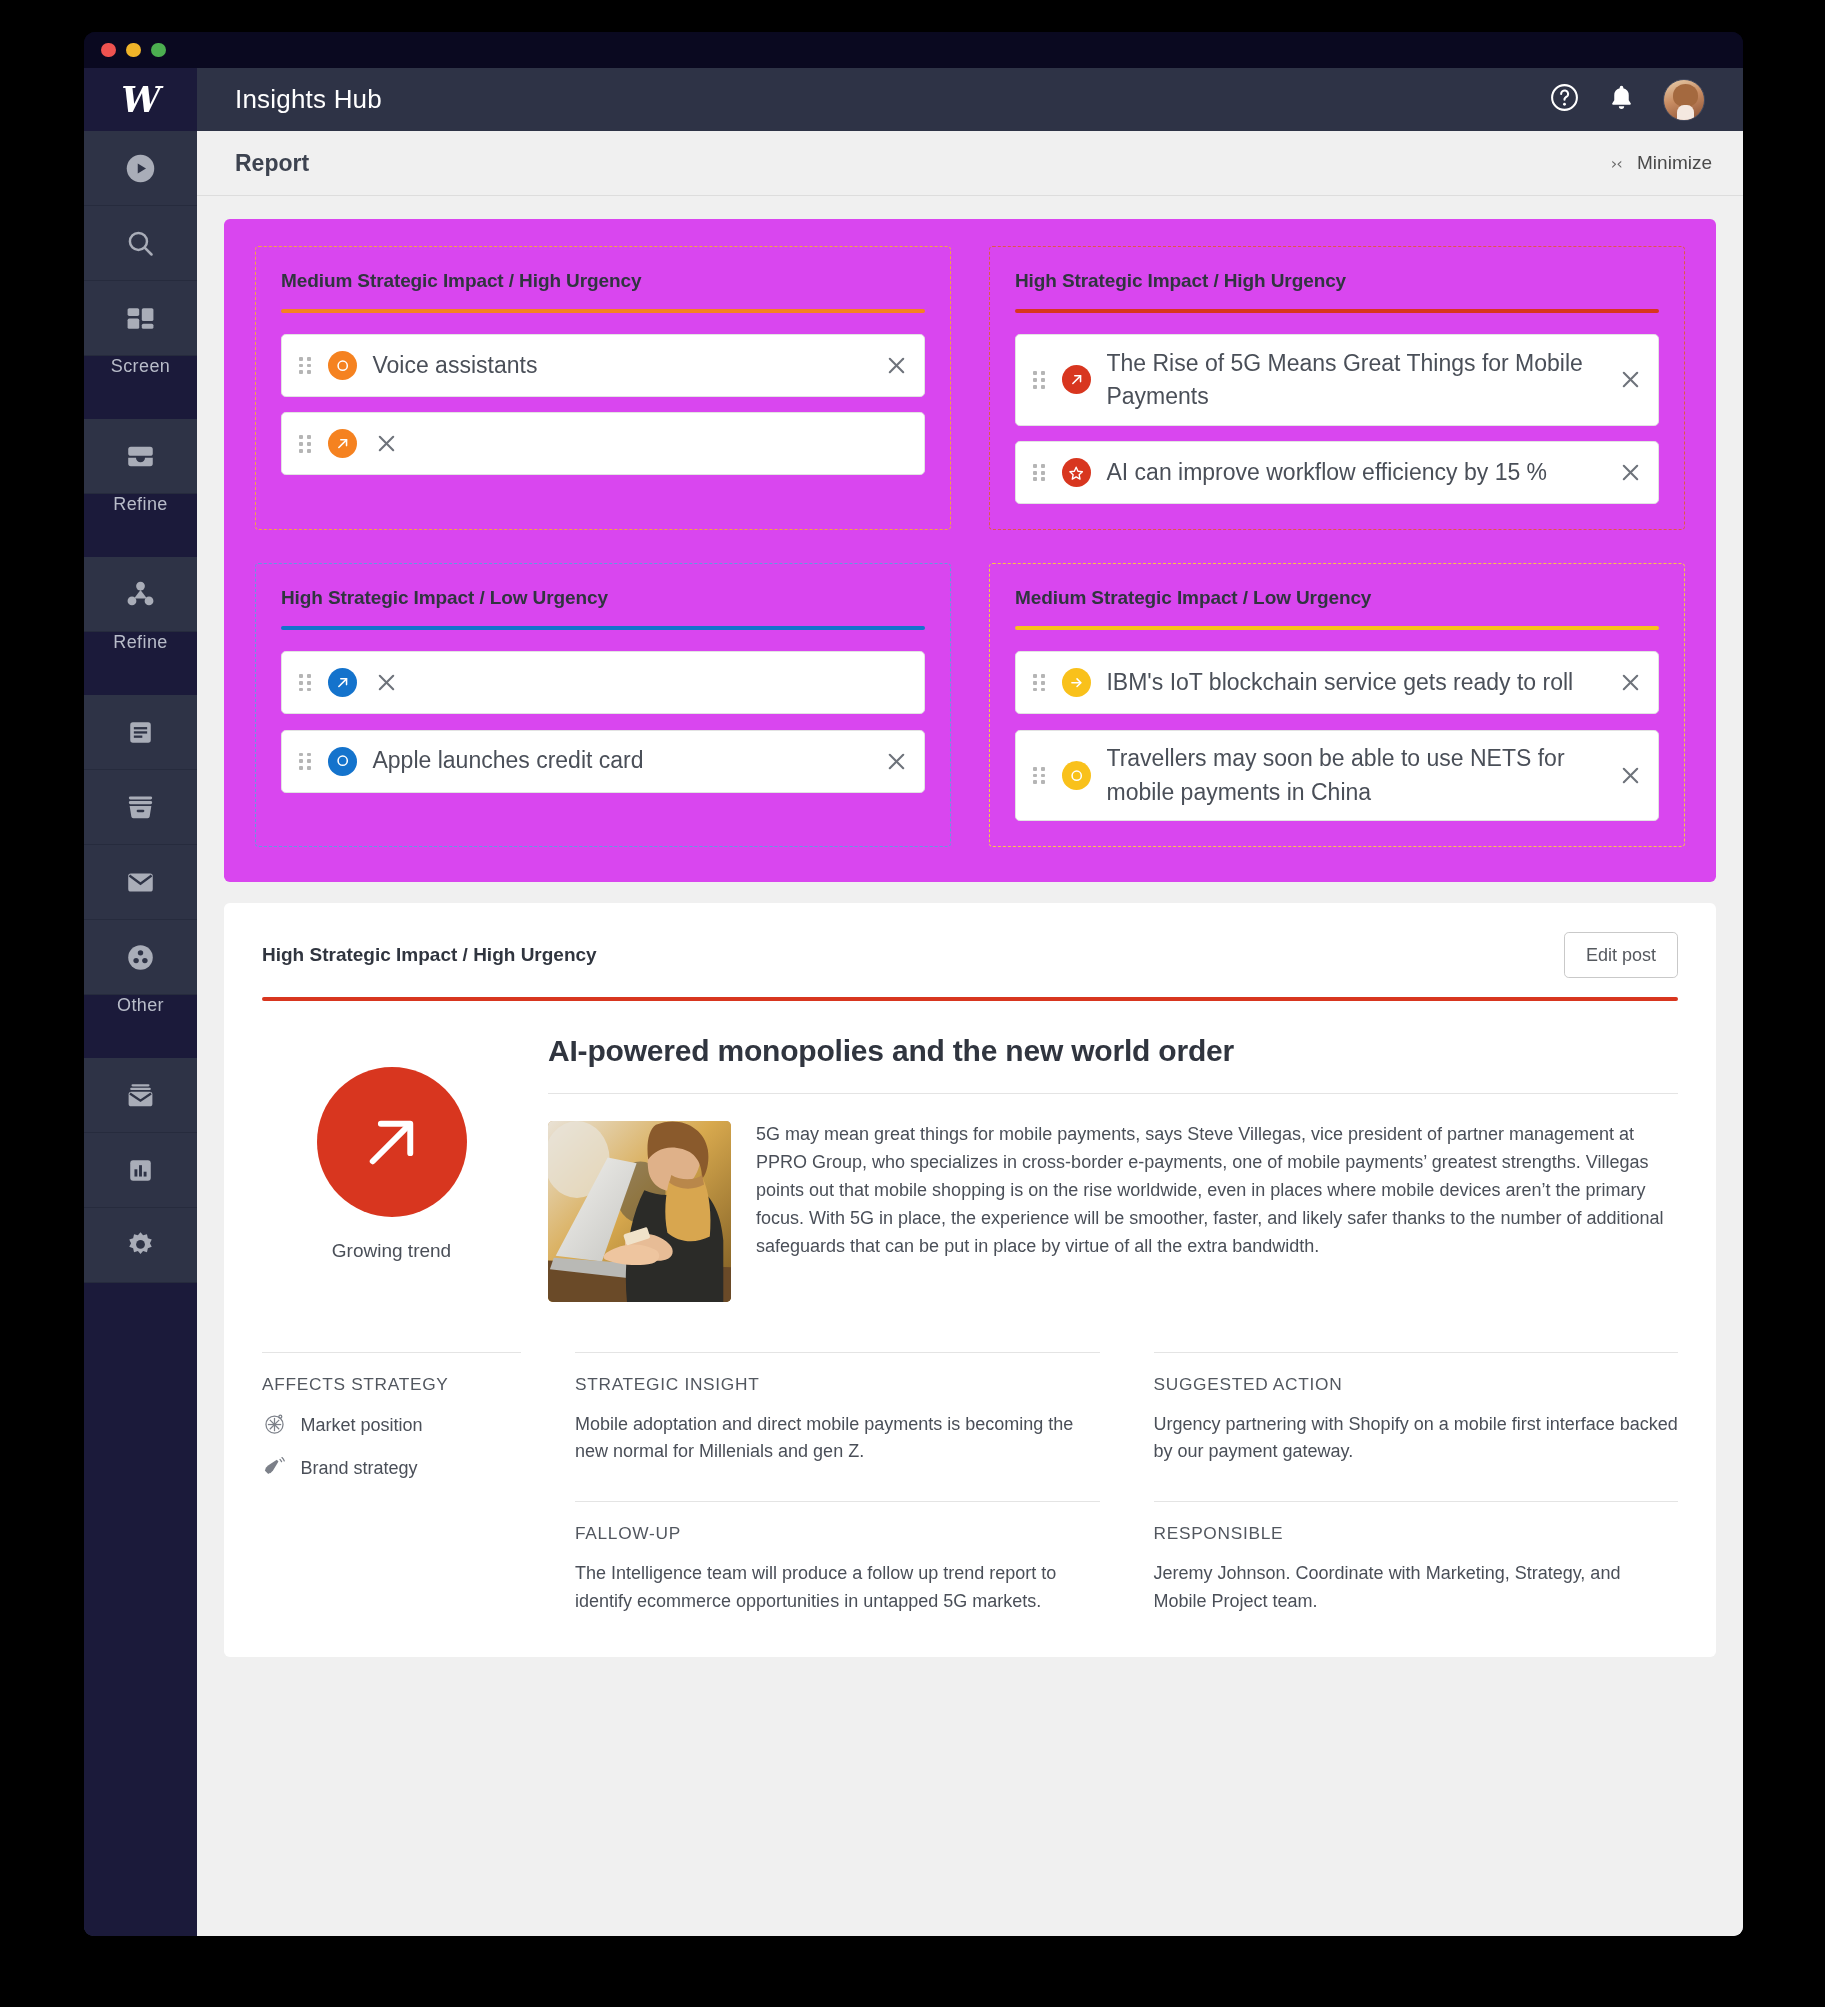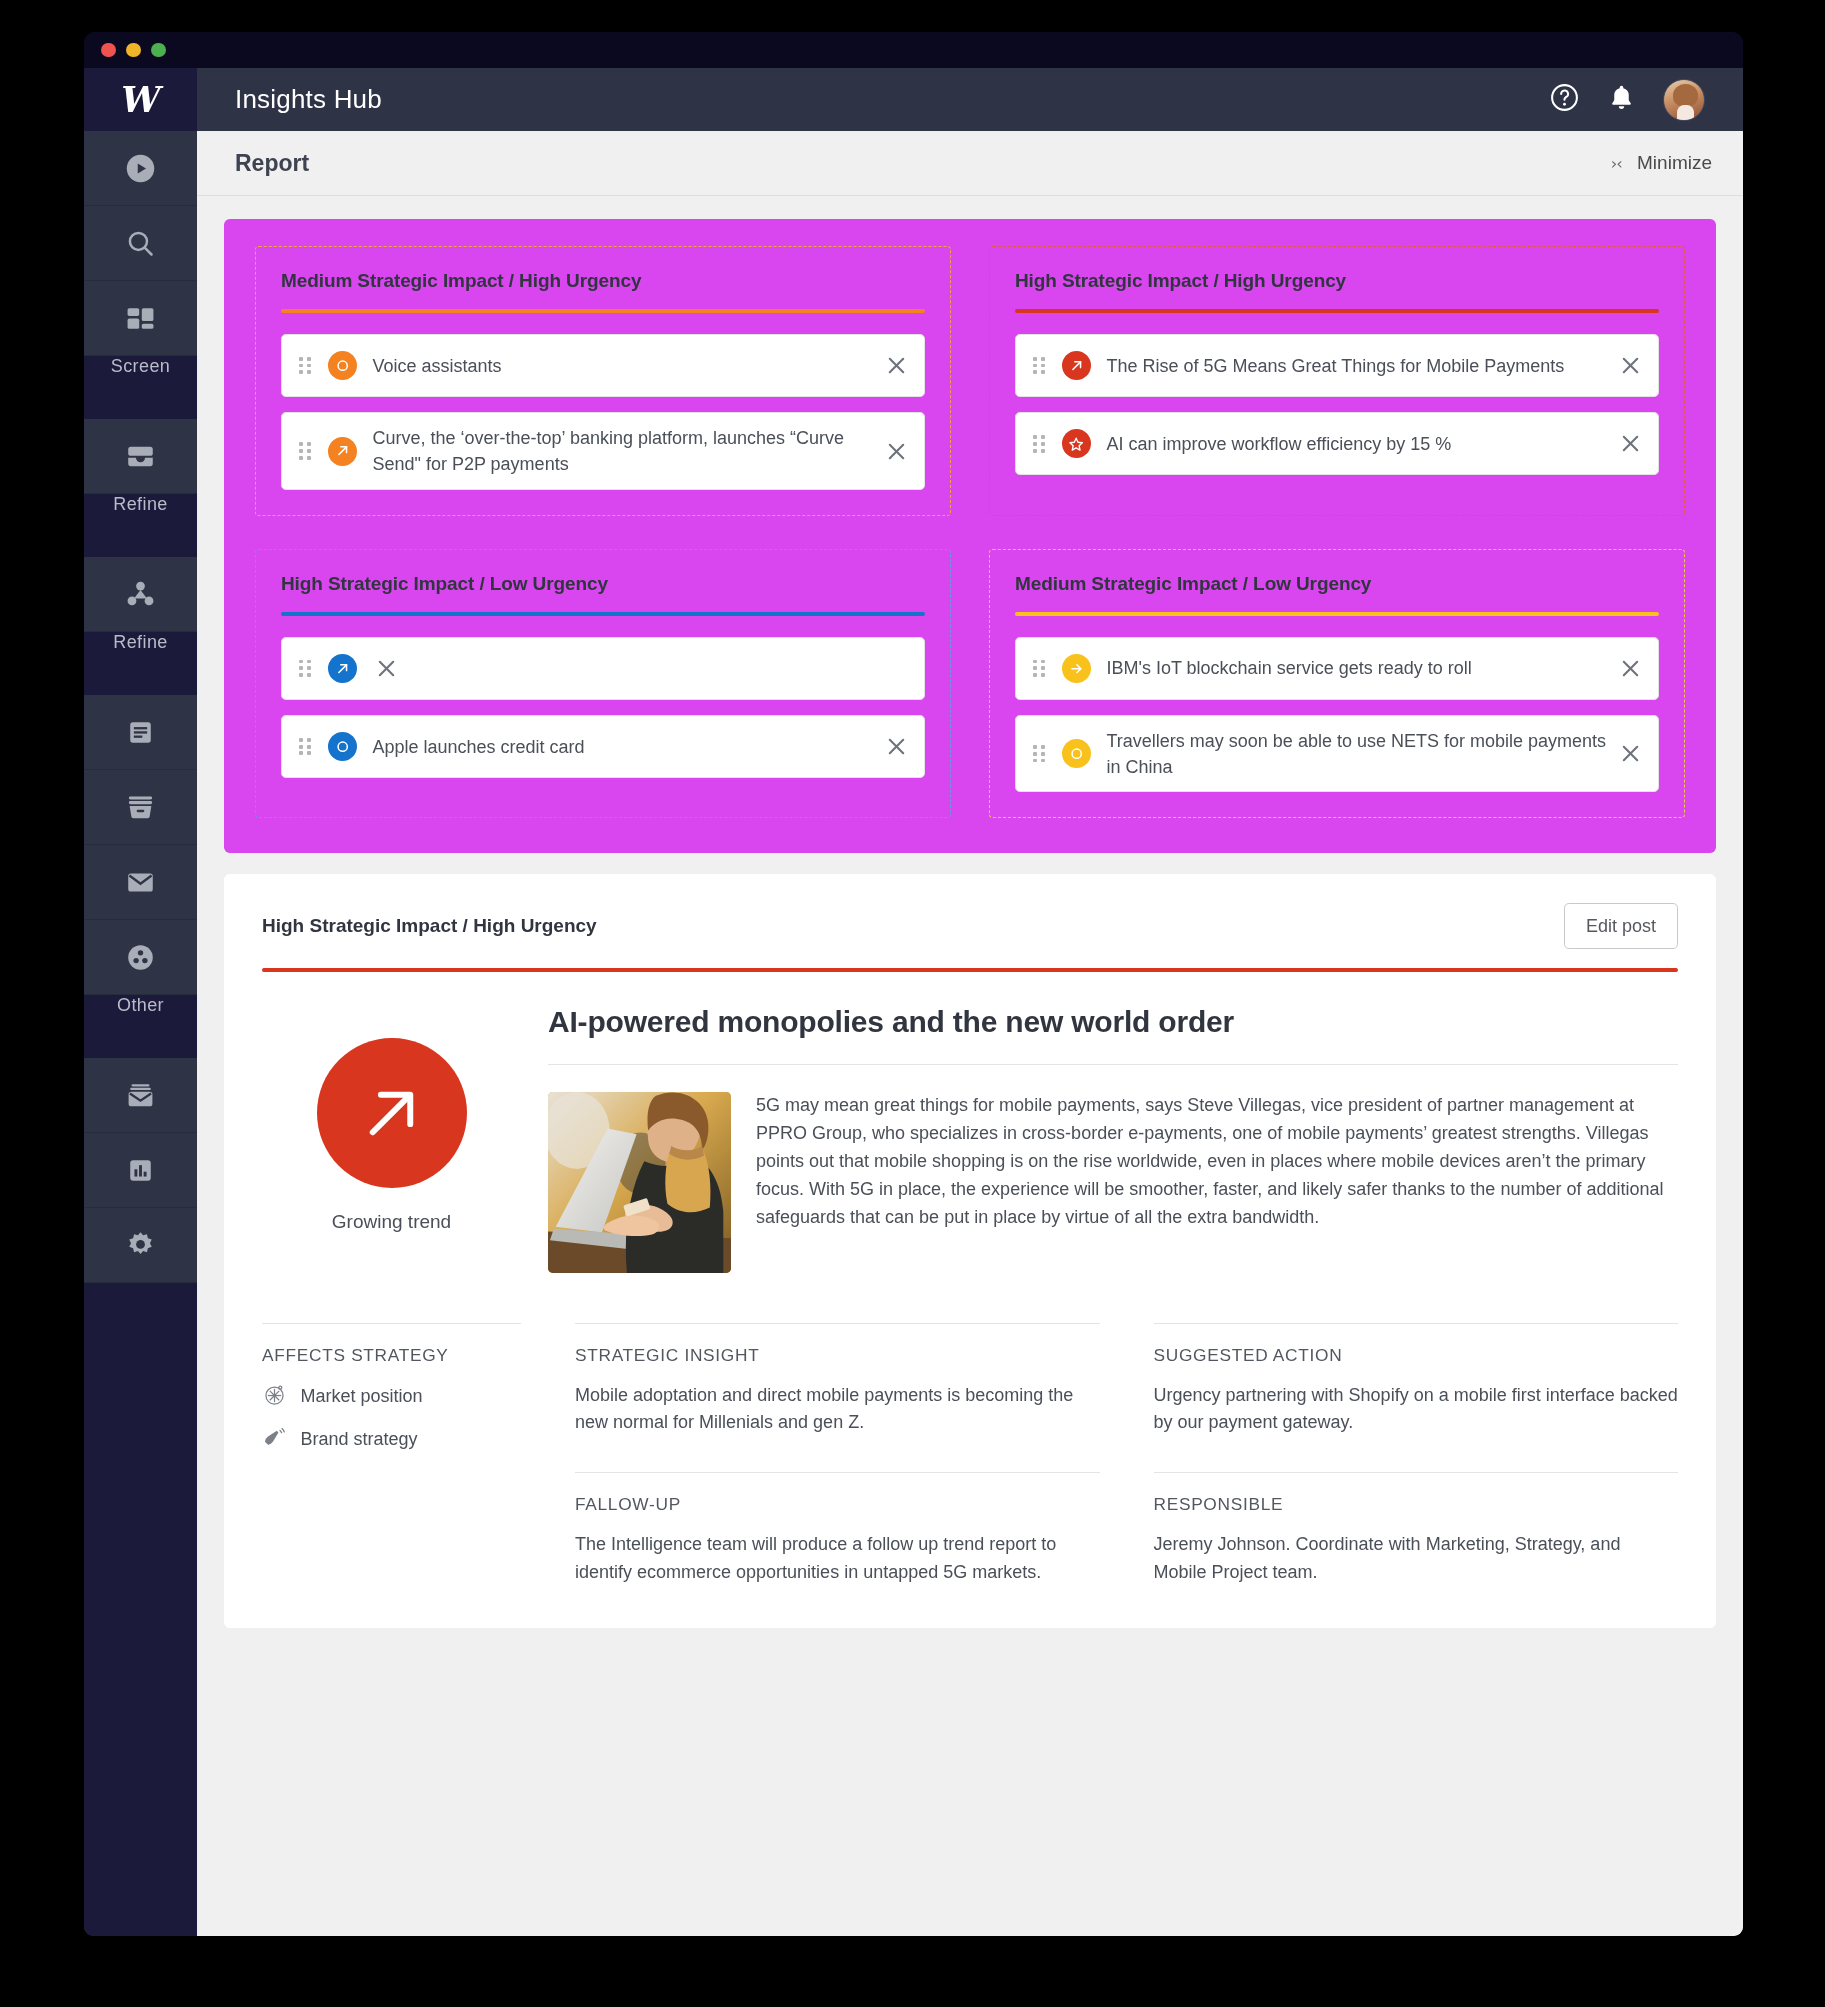--- a/index.html
+++ b/index.html
@@ -188,21 +188,21 @@
   .grip i { background: #b5b5b5; border-radius: 1px; display: block; width:3.8px; height:3.8px; }
   .badge {
     width: 29px; height: 29px; flex: 0 0 29px;
     border-radius: 50%;
     display: flex; align-items: center; justify-content: center;
     margin-right: 15.4px;
   }
   .badge svg { display:block; }
   .q-text {
     flex: 1 1 auto;
-    font-size: 18px;
+    font-size: 23px;
     color: #4a4f58;
     line-height: 1.45;
     padding-right: 9.6px;
   }
   .x-btn {
     flex: 0 0 29px; width: 29px; height: 29px;
     display: flex; align-items: center; justify-content: center;
   }
 
   
@@ -531,21 +531,20 @@
                     <i></i>
                     <i></i>
                     <i></i>
                   </span>
                 <span class="badge" style="background:#F58220">
                   <svg width="15.4" height="15.4" viewBox="0 0 24 24" fill="none" stroke="#fff" stroke-width="2.4" stroke-linecap="round" stroke-linejoin="round">
                       <line x1="6" y1="18" x2="18" y2="6"></line>
                       <polyline points="9,6 18,6 18,15"></polyline>
                     </svg>
                 </span>
-                <span class="q-text">Curve, the ‘over-the-top’ banking platform, launches “Curve Send" for P2P payments</span>
                 <span class="x-btn">
                   <svg width="23" height="23" viewBox="0 0 24 24" stroke="#6e737b" stroke-width="2.2" stroke-linecap="round">
                       <line x1="5" y1="5" x2="19" y2="19"></line>
                       <line x1="19" y1="5" x2="5" y2="19"></line>
                     </svg>
                 </span>
               </div>
             </div>
 
             <div class="quad" style="border-color:#E05A44">

